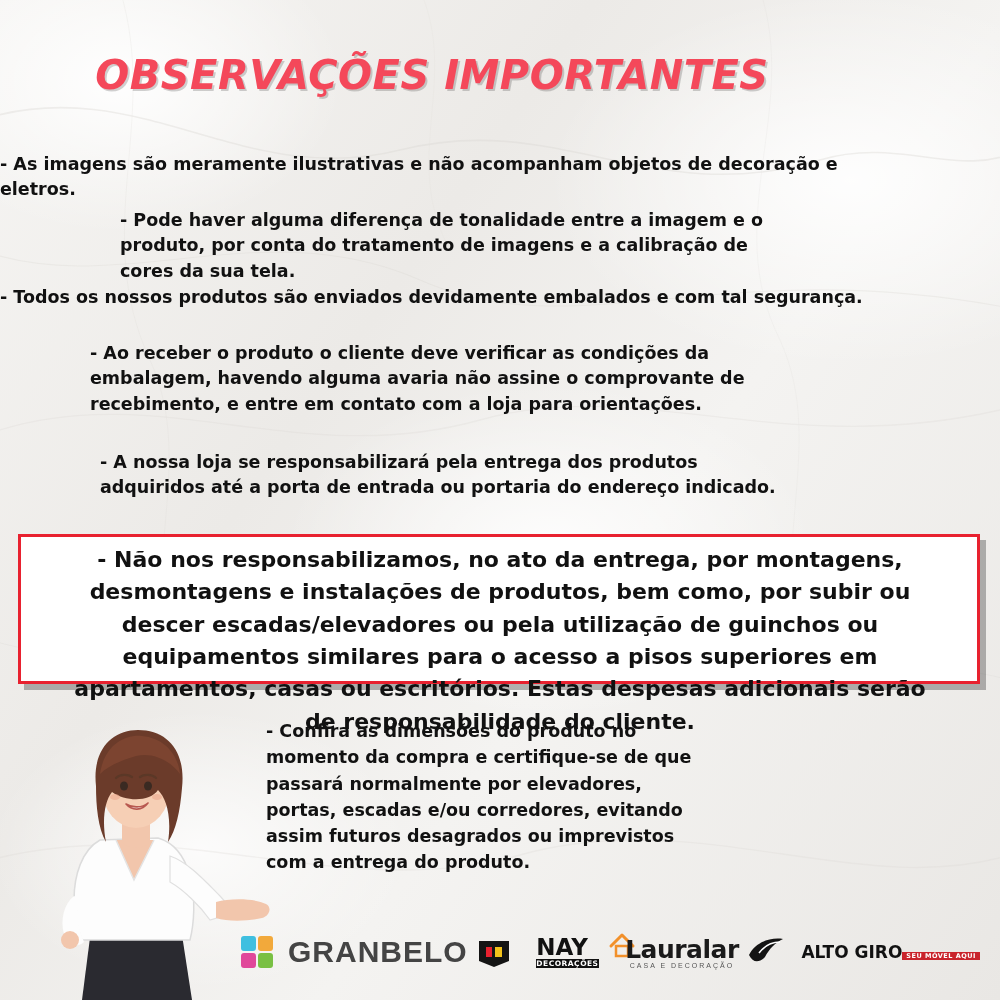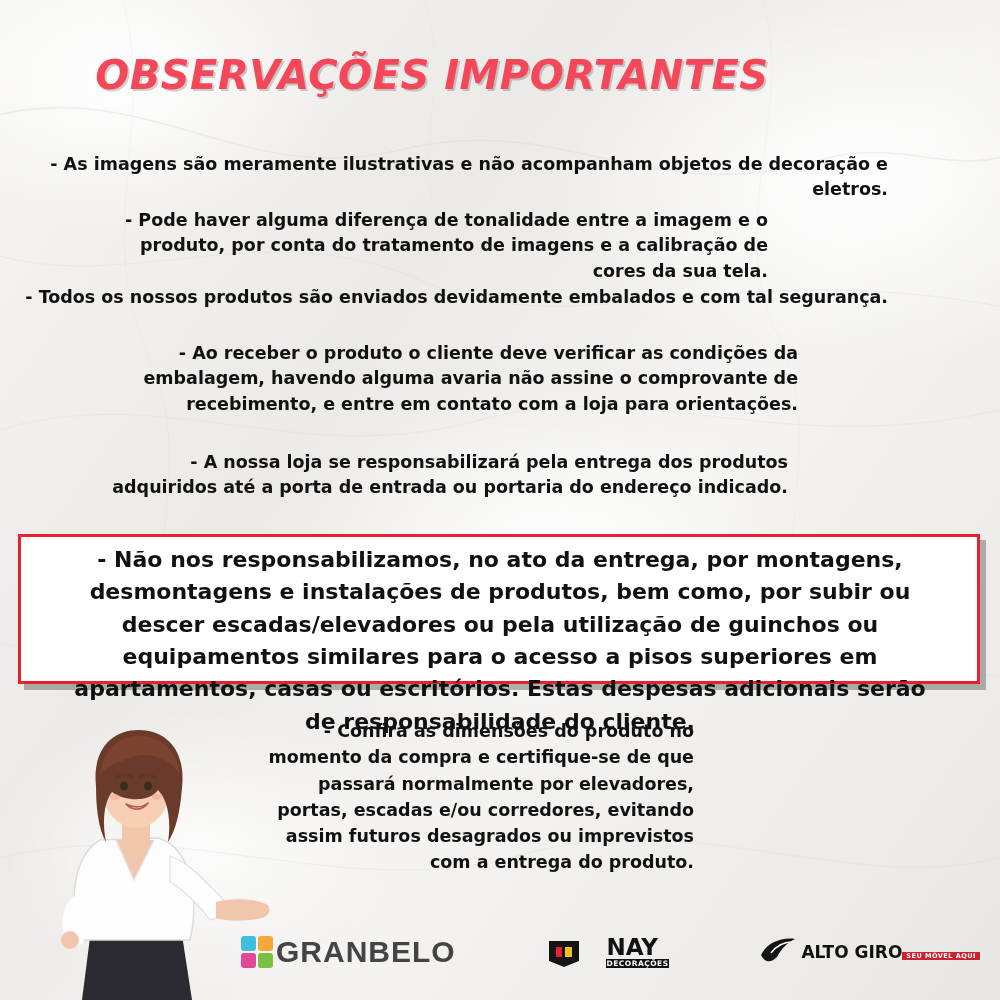--- a/index.html
+++ b/index.html
@@ -47,21 +47,21 @@
     letter-spacing: 0.5px;
     color: #f4485a;
     text-shadow: 2px 2px 0 rgba(0,0,0,0.18);
     font-family: "DejaVu Sans", sans-serif;
   }
 
   .body-text {
     position: absolute;
     left: 0;
     width: 888px;
-    text-align: right;
+    text-align: left;
     color: #111111;
     font-weight: bold;
     font-size: 17.5px;
     line-height: 1.45;
     font-family: "DejaVu Sans", sans-serif;
   }
 
   .p1 { top: 152px; font-size: 17.5px; }
   .p2 { top: 208px; padding: 0 120px; box-sizing: border-box; }
   .p3 { top: 285px; }
@@ -118,21 +118,21 @@
     left: 240px;
     width: 740px;
     height: 64px;
     display: flex;
     align-items: center;
     justify-content: space-between;
   }
   .logo {
     display: flex;
     align-items: center;
-    gap: 2px;
+    gap: 14px;
   }
   .logo-granbelo-text {
     font-size: 30px;
     font-weight: bold;
     letter-spacing: 1px;
     color: #444444;
     font-family: "Liberation Sans", sans-serif;
   }
   .logo-nay {
     display: flex;
@@ -285,20 +285,30 @@
         <path d="M3,6 L33,6 L33,26 L18,32 L3,26 Z" fill="#141414"></path>
         <path d="M10,12 L16,12 L16,22 L10,22 Z" fill="#e8212f"></path>
         <path d="M19,12 L26,12 L26,22 L19,22 Z" fill="#f2c21b"></path>
       </svg>
       <span class="logo-nay-text">
         <span class="logo-nay-main">NAY</span>
         <span class="logo-nay-sub">DECORAÇÕES</span>
       </span>
     </div>
 
+    <div class="logo logo-laura-wrap">
+      <svg width="30" height="30" viewBox="0 0 30 30" style="margin-right:-26px; margin-bottom:14px;">
+        <path d="M4,16 L15,5 L26,16" fill="none" stroke="#f2902a" stroke-width="3" stroke-linecap="round" stroke-linejoin="round"></path>
+        <path d="M9,16 L21,16 L21,26 L9,26 Z" fill="none" stroke="#f2902a" stroke-width="2.5"></path>
+      </svg>
+      <div class="logo-laura">
+        <div class="logo-laura-main">Lauralar</div>
+        <div class="logo-laura-sub">CASA E DECORAÇÃO</div>
+      </div>
+    </div>
 
     <div class="logo">
       <svg width="40" height="34" viewBox="0 0 40 34">
         <path d="M2,20 C8,8 22,2 36,4 C28,8 22,14 18,22 C12,28 6,28 2,20 Z" fill="#141414"></path>
         <path d="M12,18 C18,10 26,7 33,7" fill="none" stroke="#ffffff" stroke-width="1.6"></path>
       </svg>
       <div class="logo-alto">
         <span class="logo-alto-main">ALTO GIRO</span>
         <span class="logo-alto-sub">SEU MÓVEL AQUI</span>
       </div>

